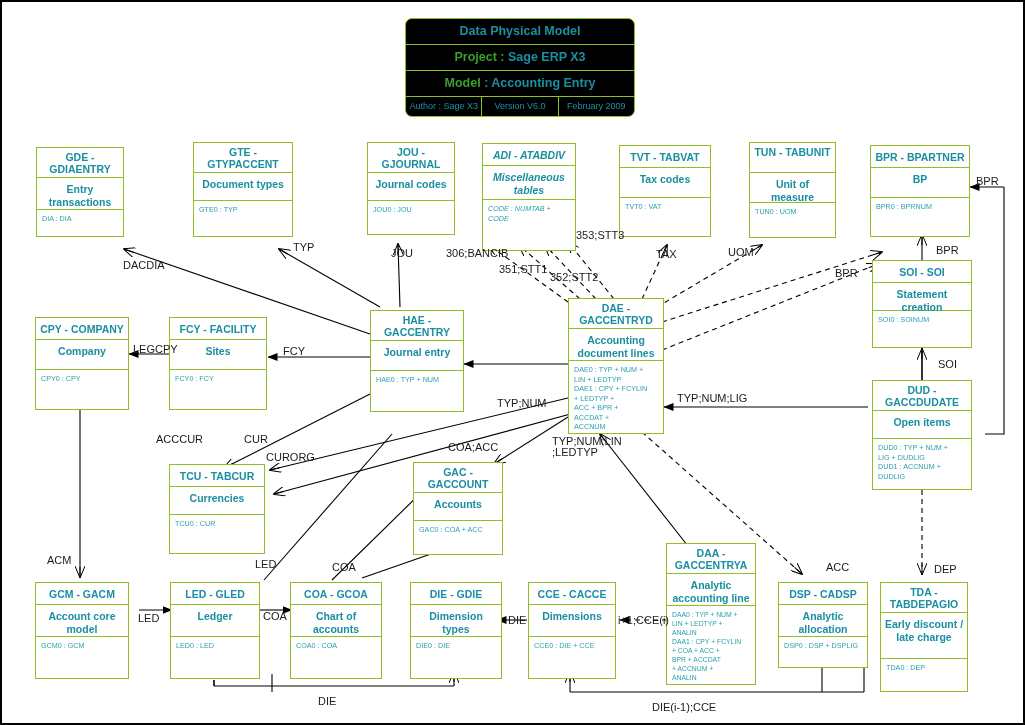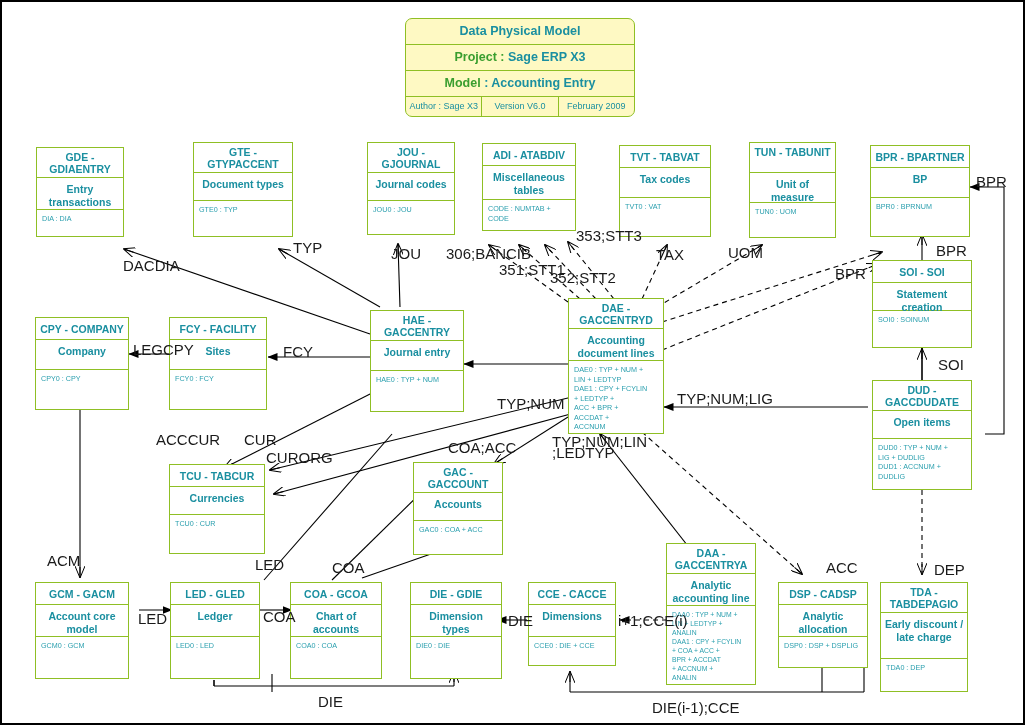--- a/index.html
+++ b/index.html
@@ -20,21 +20,21 @@
     overflow: hidden;
   }
   
   #title-block {
     position: absolute;
     left: 403px;
     top: 16px;
     width: 230px;
     border: 1.5px solid #8fbf24;
     border-radius: 7px;
-    background: #fef9c3;
+    background: #000000;
     box-sizing: border-box;
   }
   #title-block .tb-row {
     border-bottom: 1.5px solid #8fbf24;
     box-sizing: border-box;
     text-align: center;
   }
   #title-block .tb-row:last-child { border-bottom: none; }
   .tb-main {
     padding: 5px 4px 6px 4px;
@@ -97,21 +97,21 @@
     color: #2a9fae;
     padding: 4px 4px 4px 5px;
     line-height: 9.5px;
     box-sizing: border-box;
     white-space: pre-line;
   }
 
   
   .elabel {
     position: absolute;
-    font-size: 15px;
+    font-size: 11px;
     color: #1a1a1a;
     white-space: pre-line;
     line-height: 11px;
     z-index: 6;
   }
   svg#edges {
     position: absolute;
     left: 0; top: 0;
     width: 1025px;
     height: 725px;
@@ -244,21 +244,21 @@
     <div class="e-keys">GTE0 : TYP</div>
   </div>
 
   <div class="entity" style="left:349px; top:140px; width:88px; height:93px;margin-left:16px;">
     <div class="e-name" style="height:30px;">JOU -
 GJOURNAL</div>
     <div class="e-desc" style="height:28px;">Journal codes</div>
     <div class="e-keys">JOU0 : JOU</div>
   </div>
 
-  <div class="entity" style="left:480px; top:141px; width:94px; height:88px;">
+  <div class="entity" style="left:480px; top:141px; width:94px; height:108px;font-style:italic;">
     <div class="e-name" style="height:22px; padding-top:5px;">ADI - ATABDIV</div>
     <div class="e-desc" style="height:34px;">Miscellaneous
 tables</div>
     <div class="e-keys">CODE : NUMTAB +
           CODE</div>
   </div>
 
   <div class="entity" style="left:617px; top:143px; width:92px; height:92px;">
     <div class="e-name" style="height:22px; padding-top:5px;">TVT - TABVAT</div>
     <div class="e-desc" style="height:30px;">Tax codes</div>
@@ -360,21 +360,21 @@
 accounts</div>
     <div class="e-keys">COA0 : COA</div>
   </div>
 
   <div class="entity" style="left:408px; top:580px; width:92px; height:97px;">
     <div class="e-name" style="height:22px; padding-top:5px;">DIE - GDIE</div>
     <div class="e-desc" style="height:32px;">Dimension types</div>
     <div class="e-keys">DIE0 : DIE</div>
   </div>
 
-  <div class="entity" style="left:526px; top:580px; width:88px; height:84px;">
+  <div class="entity" style="left:526px; top:580px; width:88px; height:97px;">
     <div class="e-name" style="height:22px; padding-top:5px;">CCE - CACCE</div>
     <div class="e-desc" style="height:32px;">Dimensions</div>
     <div class="e-keys">CCE0 : DIE + CCE</div>
   </div>
 
   <div class="entity" style="left:664px; top:541px; width:90px; height:142px;">
     <div class="e-name" style="height:30px;">DAA -
 GACCENTRYA</div>
     <div class="e-desc" style="height:32px;">Analytic
 accounting line</div>

